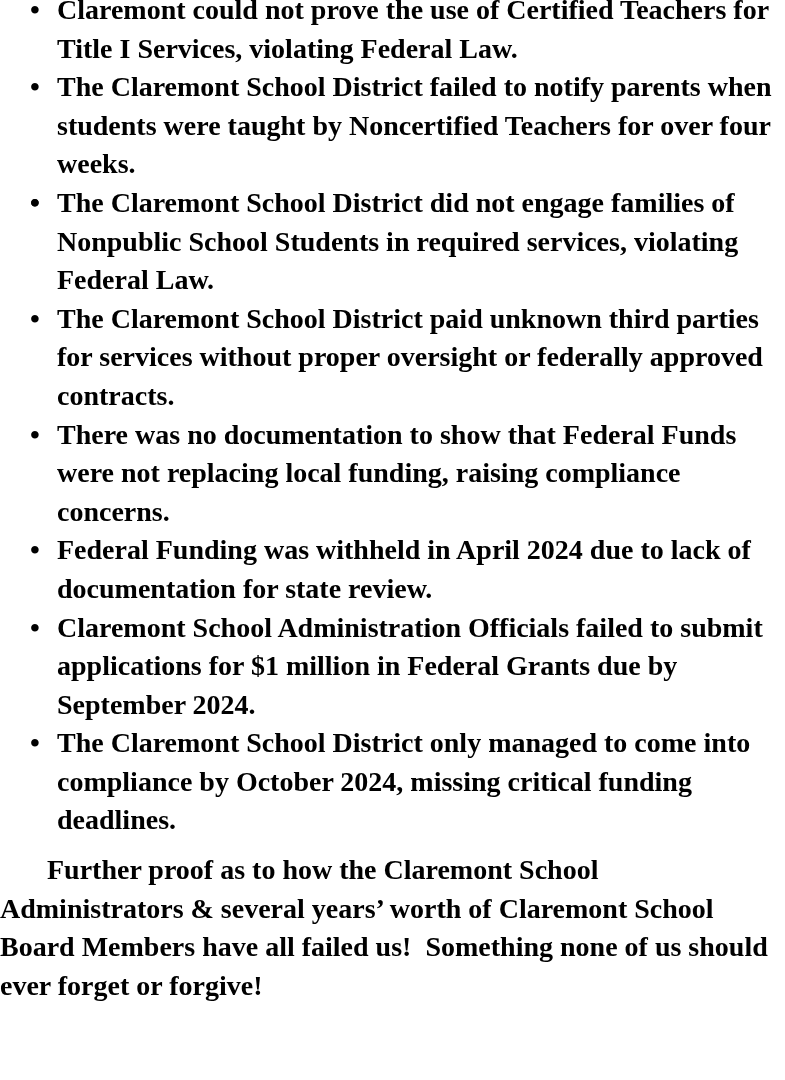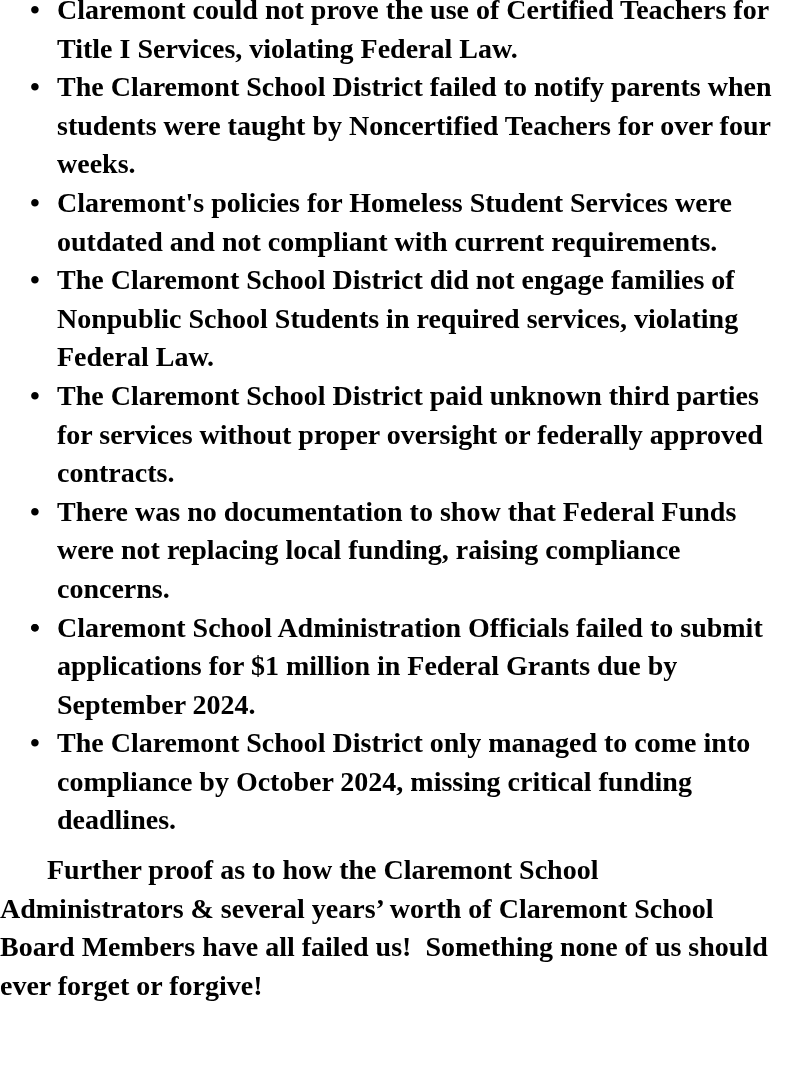--- a/index.html
+++ b/index.html
@@ -43,22 +43,22 @@
     text-indent: 47px;
   }
 </style>
 </head>
 <body style="background: rgb(255, 255, 255);">
 
 <div class="page" style="color: rgb(0, 0, 0);">
   <ul class="bullet-list">
       <li><span class="marker">•</span><span class="li-text">Claremont could not prove the use of Certified Teachers for<br>Title I Services, violating Federal Law.</span></li>
       <li><span class="marker">•</span><span class="li-text">The Claremont School District failed to notify parents when<br>students were taught by Noncertified Teachers for over four<br>weeks.</span></li>
-      <li><span class="marker">•</span><span class="li-text">Claremont's policies for Homeless Student Services were<br>outdated and not compliant with current requirements.</span></li>
+      <li><span class="marker">•</span></li>
       <li><span class="marker">•</span><span class="li-text">The Claremont School District did not engage families of<br>Nonpublic School Students in required services, violating<br>Federal Law.</span></li>
       <li><span class="marker">•</span><span class="li-text">The Claremont School District paid unknown third parties<br>for services without proper oversight or federally approved<br>contracts.</span></li>
       <li><span class="marker">•</span><span class="li-text">There was no documentation to show that Federal Funds<br>were not replacing local funding, raising compliance<br>concerns.</span></li>
-      <li><span class="marker">•</span></li>
+      <li><span class="marker">•</span><span class="li-text">Federal Funding was withheld in April 2024 due to lack of<br>documentation for state review.</span></li>
       <li><span class="marker">•</span><span class="li-text">Claremont School Administration Officials failed to submit<br>applications for $1 million in Federal Grants due by<br>September 2024.</span></li>
       <li><span class="marker">•</span><span class="li-text">The Claremont School District only managed to come into<br>compliance by October 2024, missing critical funding<br>deadlines.</span></li>
     </ul>
   <p class="closing">Further proof as to how the Claremont School<br>Administrators &amp; several years’ worth of Claremont School<br>Board Members have all failed us!&nbsp; Something none of us should<br>ever forget or forgive!</p>
 </div>
 
 </body></html>

